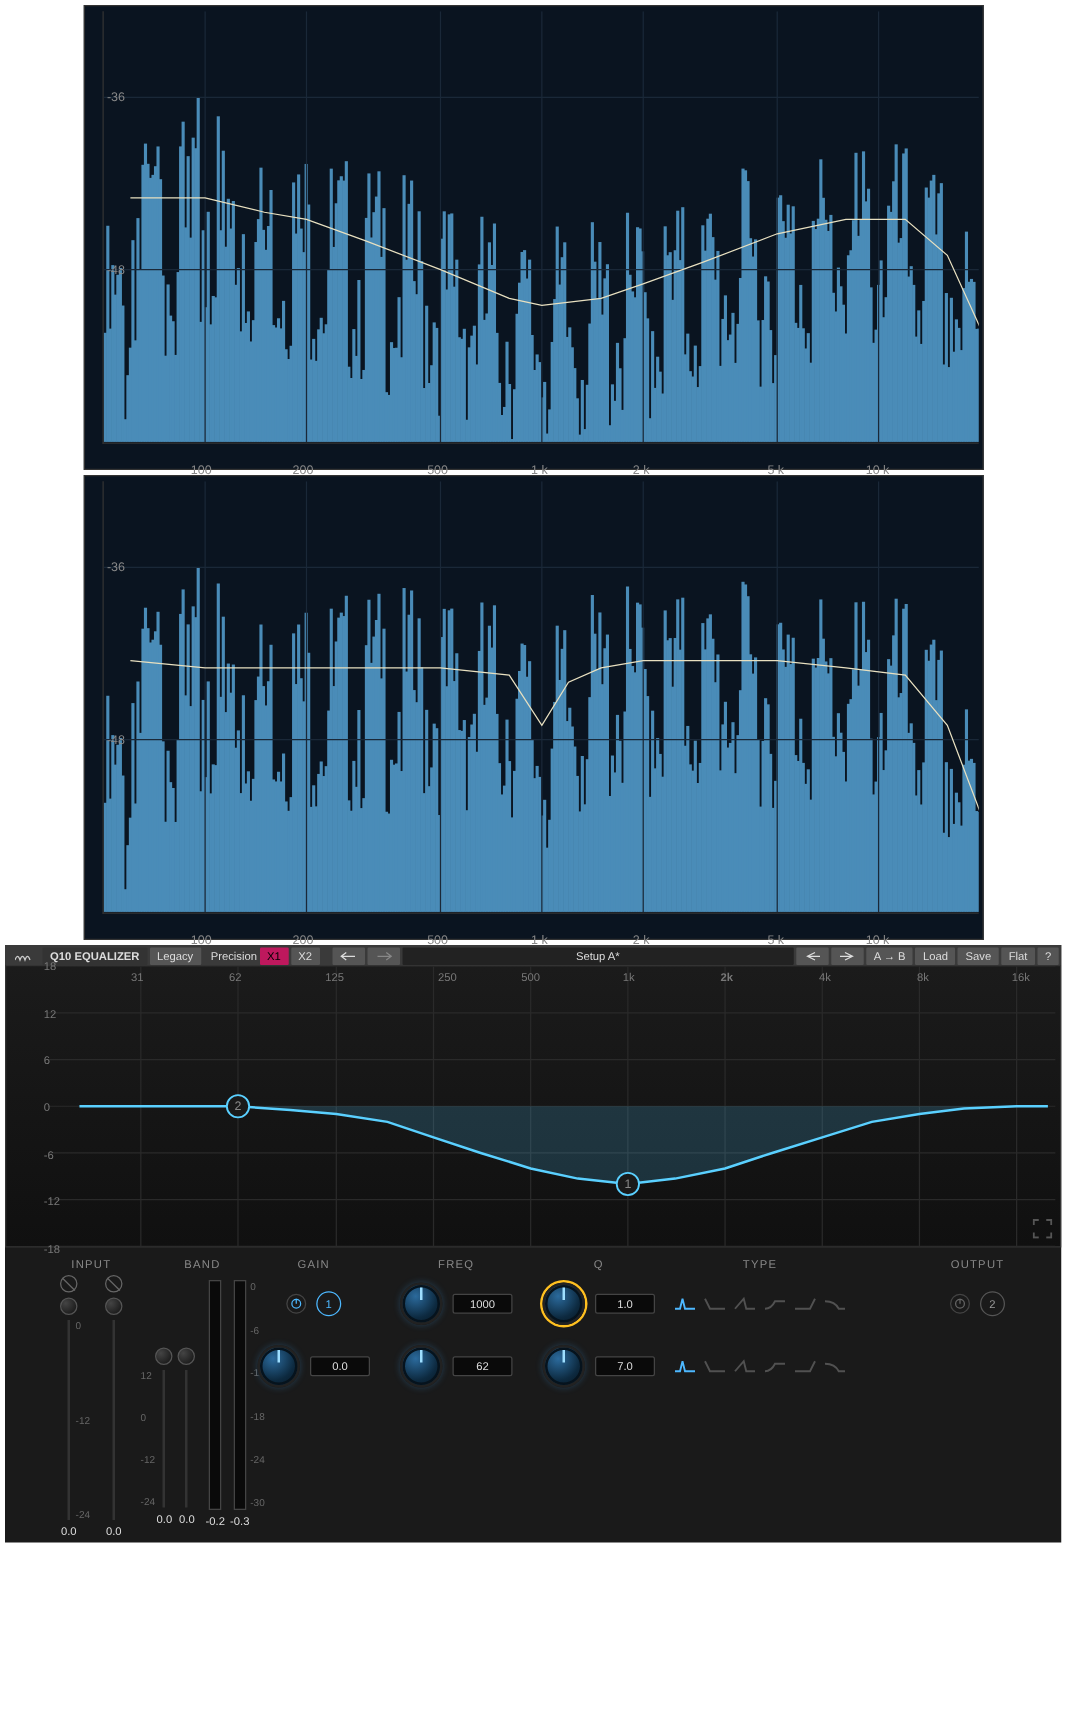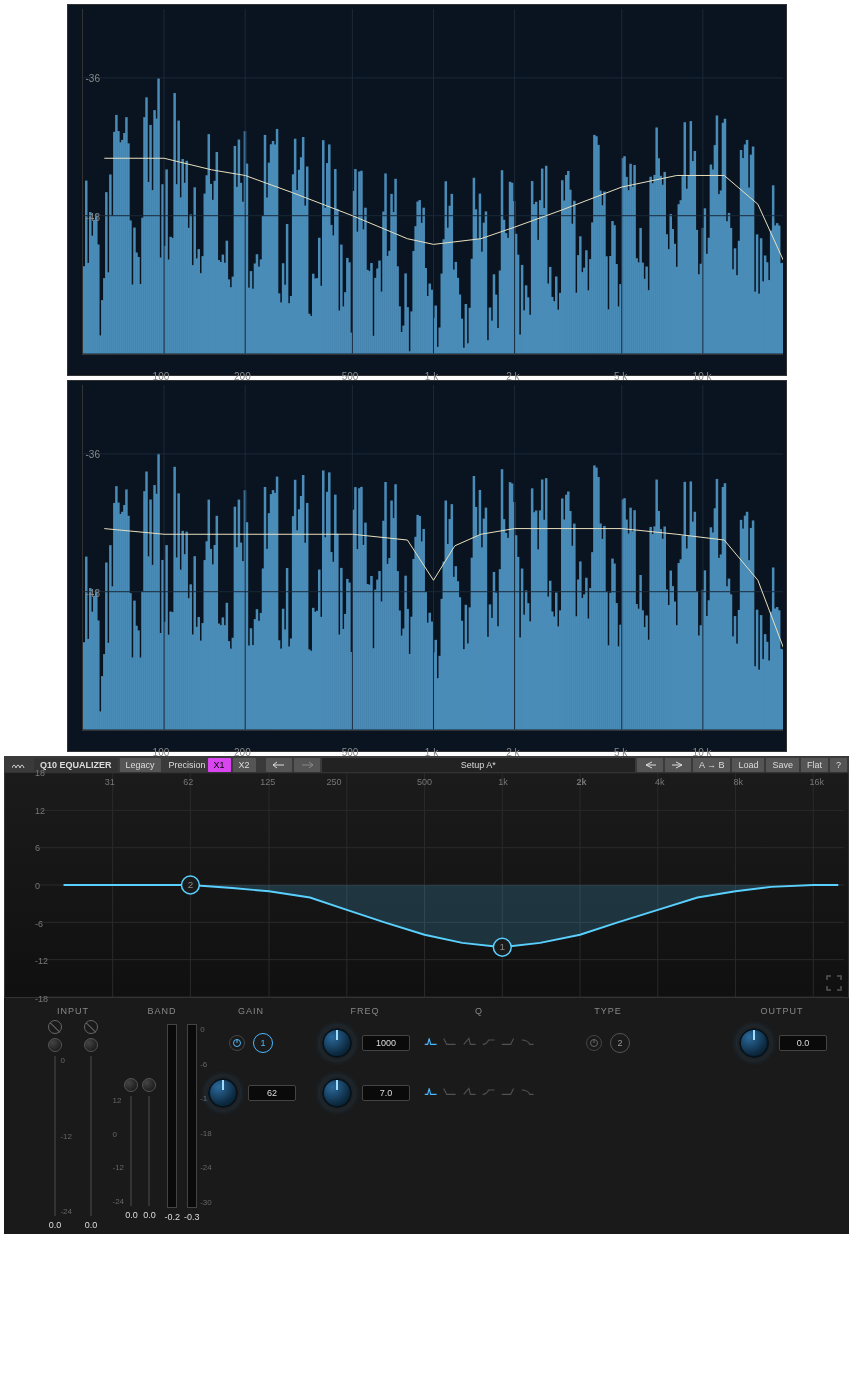--- a/index.html
+++ b/index.html
@@ -813,21 +813,21 @@
 <div class="plugin">
   <div class="titlebar">
     <div class="tb-item tb-label">
       <svg width="14" height="10" viewBox="0 0 14 10">
           <path d="M0 8 Q2 2 4 8 Q6 2 8 8 Q10 2 12 8" stroke="#ccc" fill="none" stroke-width="1"></path>
         </svg>
     </div>
     <div class="tb-item tb-label" style="background:#333;font-weight:bold">Q10 EQUALIZER</div>
     <div class="tb-item">Legacy</div>
     <div class="tb-item tb-label" style="background:transparent;padding-right:0">Precision</div>
-    <div class="tb-item" style="background:#d946ef;color:#000">X1</div>
+    <div class="tb-item" style="background:#be185d;color:#000">X1</div>
     <div class="tb-item">X2</div>
     <div style="width:6px"></div>
     <div class="tb-item">
         <svg width="14" height="8">
           <path d="M5 1 L1 4 L5 7 M1 4 H12" stroke="#ddd" fill="none"></path>
         </svg>
       </div>
     <div class="tb-item">
         <svg width="14" height="8">
           <path d="M9 1 L13 4 L9 7 M13 4 H2" stroke="#888" fill="none"></path>
@@ -880,21 +880,21 @@
     <div id="eqxl"></div>
     <div id="eqyl"></div>
     <div class="expand-icon">
       <svg viewBox="0 0 16 16">
           <path d="M1 5V1h4M11 1h4v4M15 11v4h-4M5 15H1v-4" stroke="#999" fill="none" stroke-width="1.5"></path>
         </svg>
     </div>
   <div class="eq-xlabel" style="left: 104.85px;">31</div>
       <div class="eq-xlabel" style="left: 183.293px;">62</div>
       <div class="eq-xlabel" style="left: 262.645px;">125</div>
-      <div class="eq-xlabel" style="left: 329px;">250</div>
+      <div class="eq-xlabel" style="left: 353px;">250</div>
       <div class="eq-xlabel" style="left: 419.531px;">500</div>
       <div class="eq-xlabel" style="left: 497.975px;">1k</div>
       <div class="eq-xlabel" style="left: 576.418px; font-weight: bold;">2k</div>
       <div class="eq-xlabel" style="left: 654.861px;">4k</div>
       <div class="eq-xlabel" style="left: 733.304px;">8k</div>
       <div class="eq-xlabel" style="left: 811.747px;">16k</div>
       <div class="eq-ylabel" style="top: 0px;">18</div>
       <div class="eq-ylabel" style="top: 37.6667px;">12</div>
       <div class="eq-ylabel" style="top: 75.3333px;">6</div>
       <div class="eq-ylabel" style="top: 113px;">0</div>
@@ -942,20 +942,24 @@
             <circle cx="5" cy="5" r="3.5" stroke="#4db8ff" fill="none"></circle>
             <line x1="5" y1="1" x2="5" y2="5" stroke="#4db8ff"></line>
           </svg>
       </div>
       <div class="band-num on">1</div>
     </div>
     <div class="cell">
         <div class="knob"></div>
         <div class="numbox">1000</div>
       </div>
+    <div class="cell">
+        <div class="knob sel"></div>
+        <div class="numbox">1.0</div>
+      </div>
     <div class="cell type-icons" id="type1">
         <div class="ticon on">
           <svg viewBox="0 0 18 12">
             <path d="M1 10 L5 10 L7 2 L9 10 L17 10" stroke="#4db8ff" fill="none" stroke-width="1.5"></path>
           </svg>
         </div>
         <div class="ticon">
           <svg viewBox="0 0 18 12">
             <path d="M1 2 L5 10 L17 10" stroke="#888" fill="none" stroke-width="1.5"></path>
           </svg>

